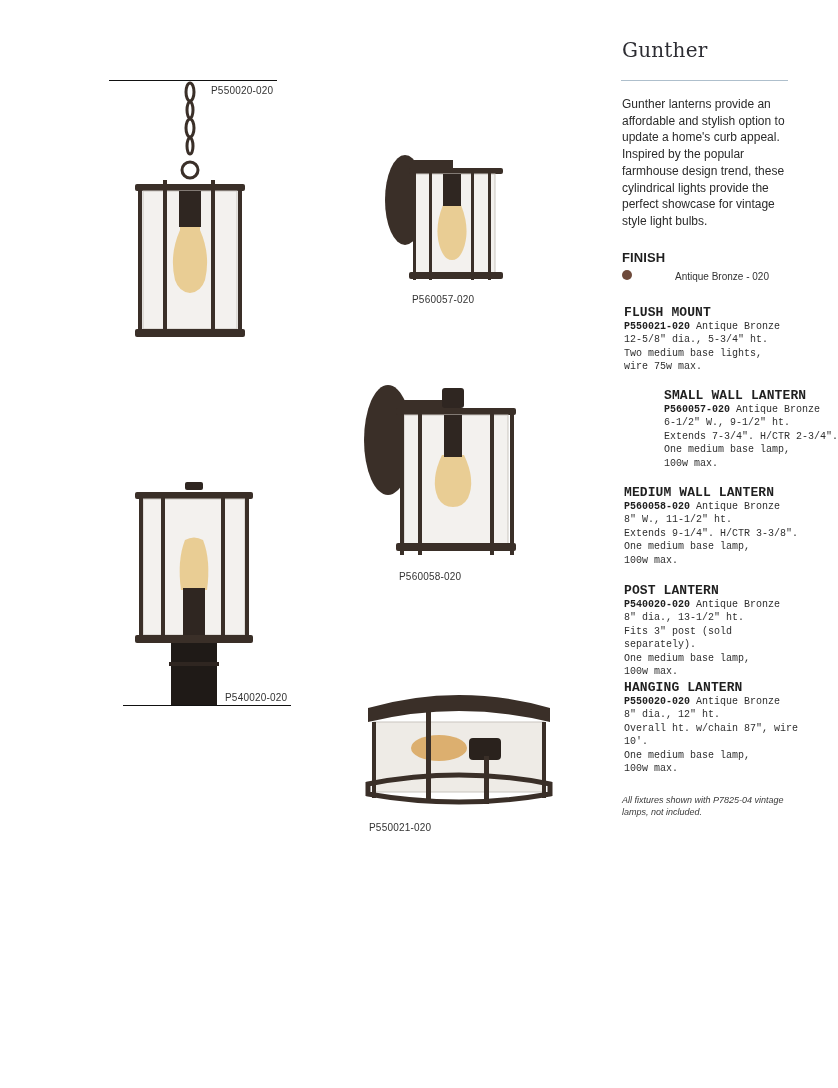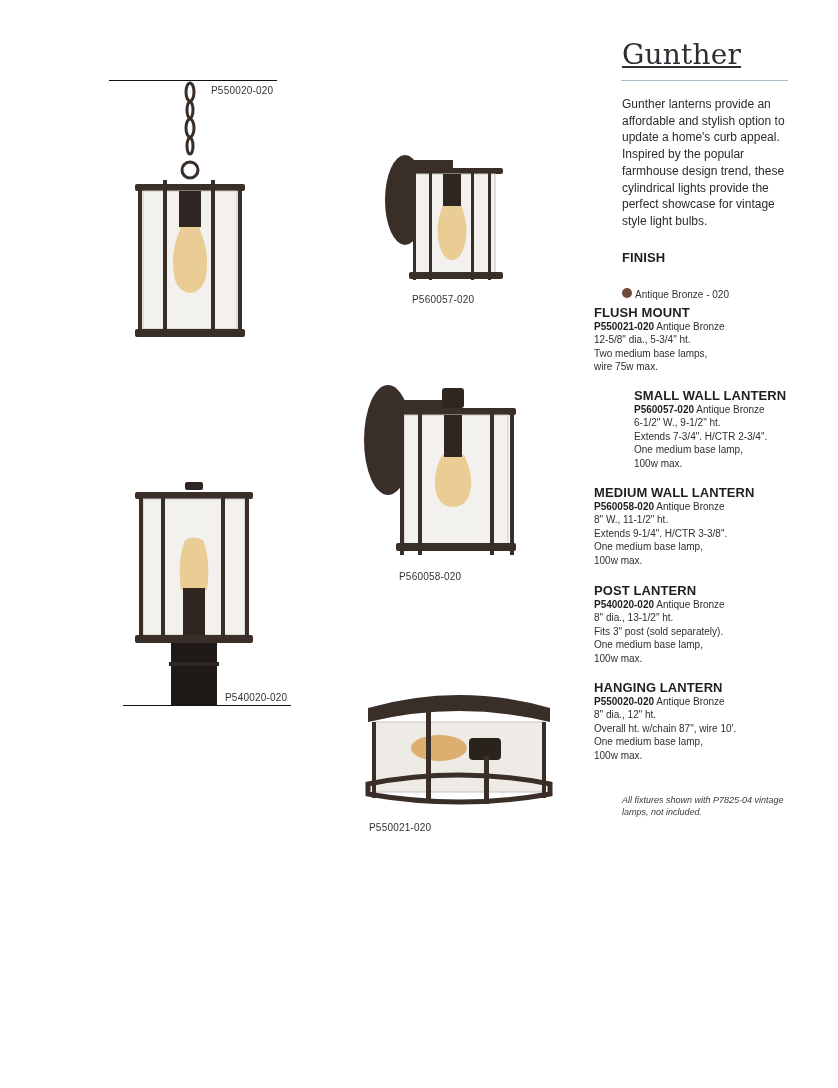--- a/index.html
+++ b/index.html
@@ -3,44 +3,44 @@
   <meta charset="utf-8">
   <style>
     * { margin: 0; padding: 0; box-sizing: border-box; }
     html, body { width: 838px; height: 1088px; background: #ffffff; overflow: hidden; }
     body { position: relative; font-family: "Liberation Sans", sans-serif; color: #2b2b2b; }
 
     
     .title {
       position: absolute; left: 622px; top: 38px;
       font-family: "DejaVu Serif", "Liberation Serif", serif;
-      font-size: 28px; color: #2d2d33; letter-spacing: 0.2px; font-weight: normal; text-decoration: underline;
+      font-size: 20px; color: #2d2d33; letter-spacing: 0.2px; font-weight: normal;
     }
     .title-rule {
       position: absolute; left: 621px; top: 80px; width: 167px; height: 1px;
       background: #aebfcc;
     }
     .intro {
       position: absolute; left: 622px; top: 96px; width: 175px;
       font-size: 12px; line-height: 16.7px; color: #2b2b2b;
     }
     .section-head {
       font-weight: bold; font-size: 13px; letter-spacing: 0.1px; color: #1f1f1f;
       text-transform: uppercase; line-height: 13.5px;
     }
     .finish {
       position: absolute; left: 622px; top: 251px; width: 180px;
     }
-    .finish-row { display: flex; margin-top: 23px; font-size: 10px; line-height: 13px; color: #333; }
+    .finish-row { display: flex; margin-top: 5px; font-size: 10px; line-height: 13px; color: #333; gap: 40px; }
     .swatch {
       width: 10px; height: 10px; border-radius: 50%; background: #6e4a3b; margin-right: 3px; display: inline-block;
     }
     .spec {
-      position: absolute; left: 594px; width: 180px;
-      font-size: 10px; line-height: 13.6px; color: #2f2f2f;
+      position: absolute; left: 624px; width: 180px;
+      font-size: 10px; line-height: 13.6px; color: #2f2f2f; font-family: Liberation Mono, monospace;
     }
     .spec .sku { font-weight: bold; color: #1f1f1f; }
     .note {
       position: absolute; left: 622px; top: 794px; width: 180px;
       font-size: 9px; line-height: 12px; font-style: italic; color: #3a3a3a;
     }
 
     
     .product { position: absolute; }
     .product svg { display: block; }
@@ -177,21 +177,21 @@
   <div class="finish-row">
     <span class="swatch"></span>
     <span>Antique Bronze - 020</span>
   </div>
 </div>
 
 <div class="spec" style="top:306px;">
   <div class="section-head">FLUSH MOUNT</div>
   <div><span class="sku">P550021-020</span> <span>Antique Bronze</span></div>
   <div>12-5/8" dia., 5-3/4" ht.</div>
-  <div>Two medium base lamps,</div>
+  <div>Two medium base lights,</div>
   <div>wire 75w max.</div>
 </div>
 
 <div class="spec" style="top:389px;margin-left:40px;">
   <div class="section-head">SMALL WALL LANTERN</div>
   <div><span class="sku">P560057-020</span> <span>Antique Bronze</span></div>
   <div>6-1/2" W., 9-1/2" ht.</div>
   <div>Extends 7-3/4". H/CTR 2-3/4".</div>
   <div>One medium base lamp,</div>
   <div>100w max.</div>

